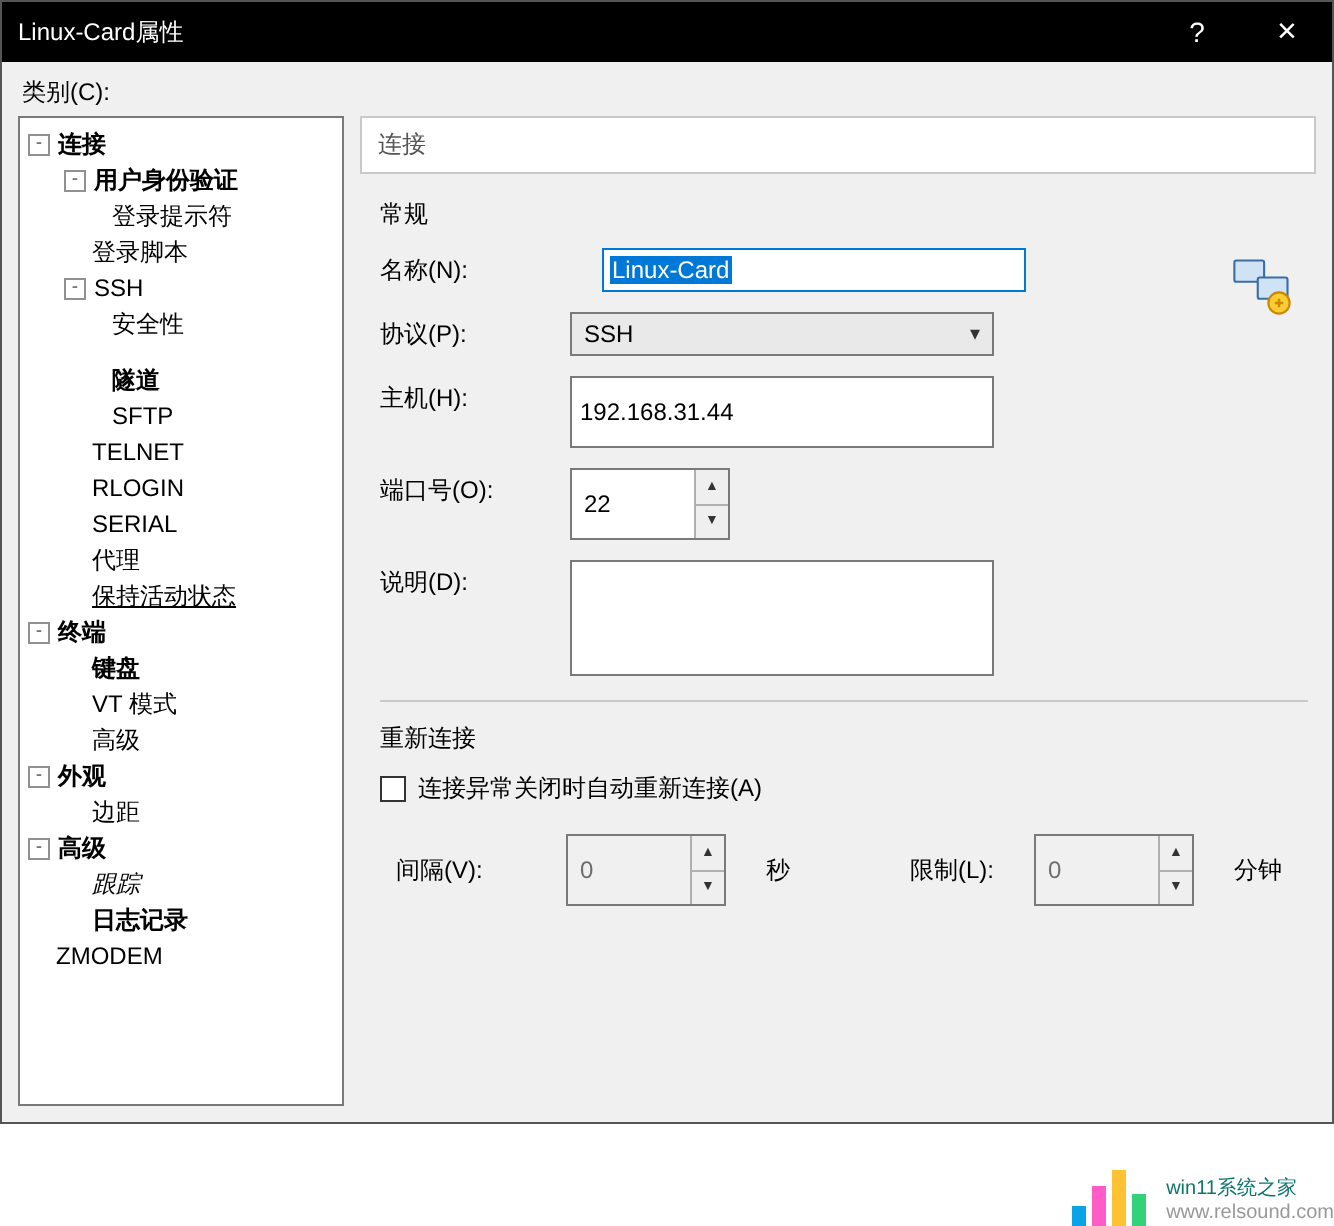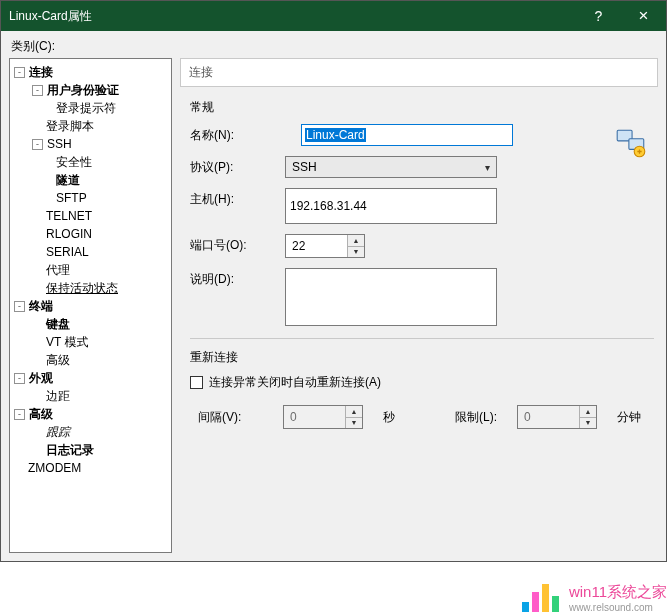--- a/index.html
+++ b/index.html
@@ -1,36 +1,36 @@
 <!DOCTYPE html>
 <html><head>
 <meta charset="utf-8">
 <style>
   * { box-sizing: border-box; margin: 0; padding: 0; }
   html, body { width: 667px; height: 613px; font-family: "Microsoft YaHei", "Segoe UI", sans-serif; font-size: 12px; background: #fff; overflow: hidden; }
   .window { width: 667px; height: 562px; display: flex; flex-direction: column; border: 1px solid #555; }
-  .titlebar { height: 30px; background: #14532d; color: #fff; display: flex; align-items: center; padding-left: 8px; }
+  .titlebar { height: 30px; background: #000000; color: #fff; display: flex; align-items: center; padding-left: 8px; }
   .titlebar .spacer { flex: 1; }
   .tbtn { width: 45px; height: 30px; display: flex; align-items: center; justify-content: center; font-size: 14px; color: #fff; }
   .body { flex: 1; display: flex; flex-direction: column; background: #f0f0f0; padding: 6px 8px 8px 8px; }
   .cat-label { font-size: 12px; margin: 1px 0 3px 2px; color: #000; }
   .panels { flex: 1; display: flex; gap: 8px; }
   .tree-pane { width: 163px; background: #fff; border: 1px solid #7a7a7a; padding: 4px 2px; overflow: auto; }
   .right-pane { flex: 1; display: flex; flex-direction: column; }
   .section-header { background: #fff; border: 1px solid #c9c9c9; padding: 5px 8px; color: #555; margin-bottom: 10px; }
   .form-area { padding: 0 4px 0 10px; }
   .group-title { color: #000; margin: 2px 0 8px 0; }
   .row { display: flex; align-items: flex-start; margin-bottom: 10px; }
   .lbl { width: 95px; padding-top: 3px; color: #000; }
   .txt { height: 36px; border: 1px solid #7a7a7a; background: #fff; padding: 2px 4px; font-family: inherit; font-size: 12px; }
   .sel-highlight { background: #0078d7; color: #fff; padding: 0 1px; }
   .name-input { width: 212px; border: 1px solid #0078d7; display: flex; align-items: center; padding: 0 3px; height: 22px; background:#fff;}
   .combo { width: 212px; height: 22px; border: 1px solid #7a7a7a; background: #e9e9e9; display: flex; align-items: center; padding: 0 6px; position: relative; }
   .combo .chev { margin-left: auto; font-size: 10px; color: #333; }
-  .spin { width: 80px; height: 24px; border: 1px solid #7a7a7a; background: #fff; display: flex; align-items: center; padding-left: 6px; position: relative; }
+  .spin { width: 80px; height: 36px; border: 1px solid #7a7a7a; background: #fff; display: flex; align-items: center; padding-left: 6px; position: relative; }
   .spin.disabled { background: #f0f0f0; color: #6d6d6d; }
   .spin .btns { position: absolute; right: 0; top: 0; bottom: 0; width: 17px; border-left: 1px solid #b0b0b0; display: flex; flex-direction: column; }
   .spin .btns div { flex:1; display:flex; align-items:center; justify-content:center; font-size:7px; color:#333; background:#efefef; }
   .spin .btns div:first-child { border-bottom:1px solid #b0b0b0; }
   .textarea { width: 212px; height: 58px; border: 1px solid #7a7a7a; background: #fff; }
   .hr { border: none; border-top: 1px solid #c9c9c9; margin: 12px 0 10px 0; }
   .cb-row { display:flex; align-items:center; gap:6px; margin-bottom:14px; }
   .cb { width:13px; height:13px; border:1px solid #333; background:#fff; }
   .recon-row { display:flex; align-items:center; gap:20px; padding-left:8px;}
   .tree { list-style:none; }
@@ -89,21 +89,21 @@
                     <span class="exp">-</span>
                     <span>SSH</span>
                   </div>
                 <ul>
                   <li>
                       <div class="node" style="padding-left:44px;">
                         <span>安全性</span>
                       </div>
                     </li>
                   <li>
-                      <div class="node" style="padding-left:44px;">
+                      <div class="node" style="padding-left:44px;margin-top:10px;">
                         <span class="bold">隧道</span>
                       </div>
                     </li>
                   <li>
                       <div class="node" style="padding-left:44px;">
                         <span>SFTP</span>
                       </div>
                     </li>
                 </ul>
               </li>
@@ -282,16 +282,16 @@
 </div>
 
 <div class="watermark">
   <div class="wm-bars">
     <span style="height:10px;background:#0aa3e6;"></span>
     <span style="height:20px;background:#ff5cc8;"></span>
     <span style="height:28px;background:#ffc233;"></span>
     <span style="height:16px;background:#33d17a;"></span>
   </div>
   <div>
-    <div style="color:#ec4899;font-size:15px;">win11系统之家</div>
+    <div style="color:#0f766e;font-size:10px;">win11系统之家</div>
     <div style="color:#999;font-size:10px;">www.relsound.com</div>
   </div>
 </div>
 
 </body></html>

